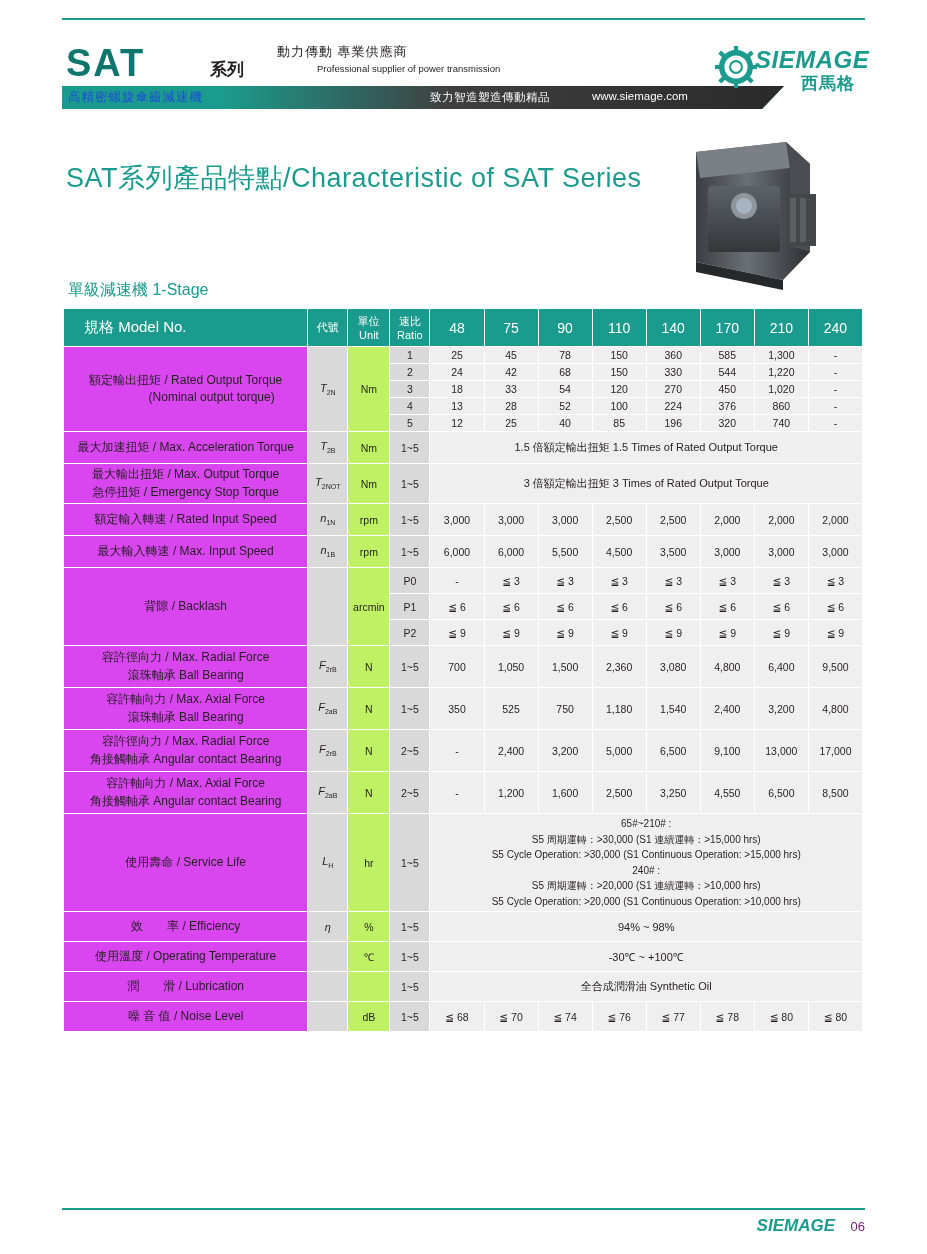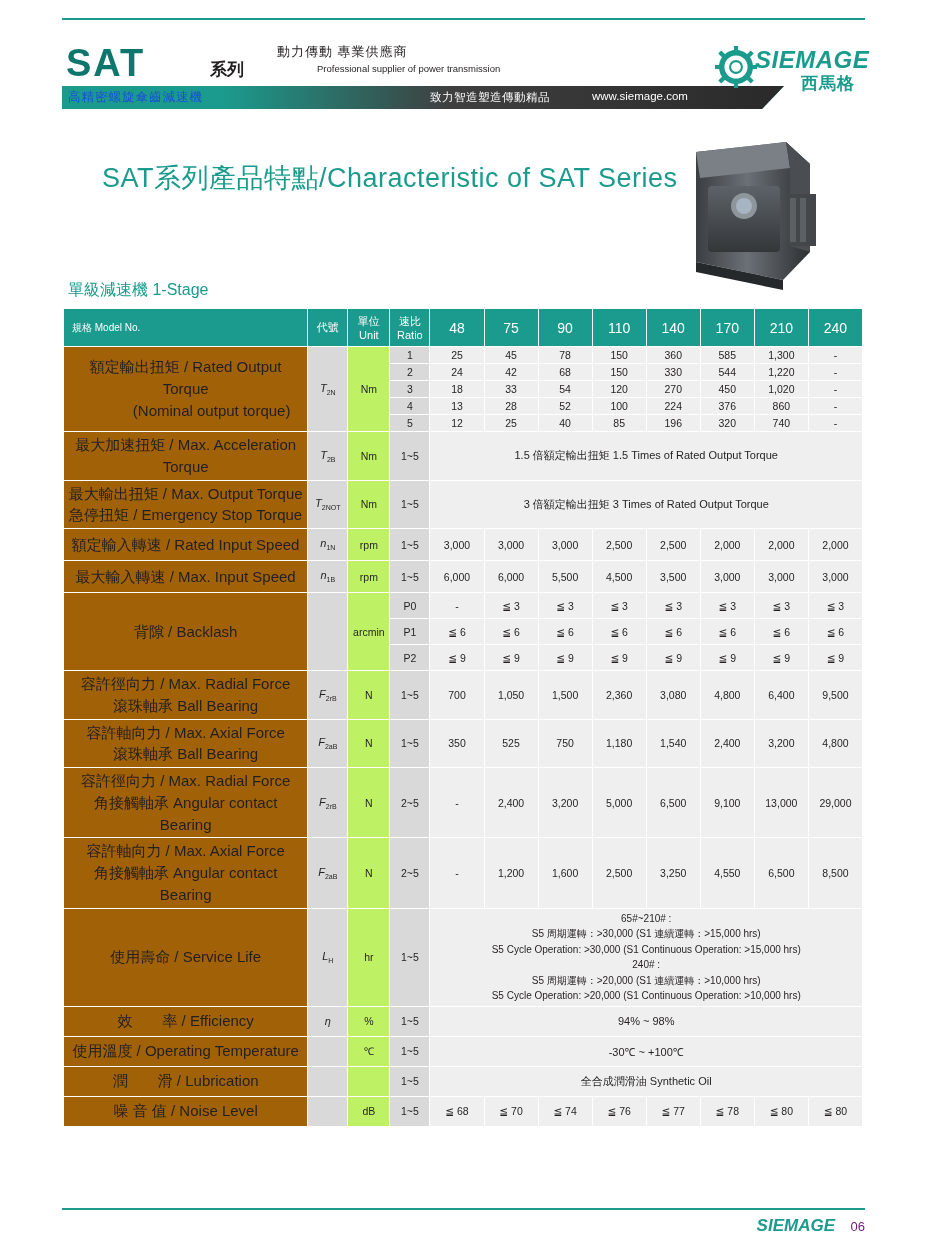--- a/index.html
+++ b/index.html
@@ -75,21 +75,21 @@
     letter-spacing:0.5px;
   }
   .brand-cn {
     position:absolute; left:86px; top:32px;
     font-size:17px; font-weight:bold; color:#1b9b8d; letter-spacing:1px;
   }
 
   
   .page-title {
     position:absolute; left:66px; top:160px;
-    font-size:27px; color:#1b9b8d; letter-spacing:0.5px;margin-left:36px;
+    font-size:27px; color:#1b9b8d; letter-spacing:0.5px;
   }
   .product-photo {
     position:absolute; left:678px; top:134px; width:150px; height:160px;
   }
 
   
   .section-label {
     position:absolute; left:68px; top:280px;
     font-size:16px; color:#1b9b8d;
   }
@@ -105,25 +105,25 @@
   table.spec td, table.spec th {
     border:1px solid #ffffff;
     padding:2px 3px;
     text-align:center;
     vertical-align:middle;
   }
   thead th {
     background:#1b9b8d; color:#ffffff; font-weight:normal;
     height:38px; font-size:11px;
   }
-  thead th.model { text-align:left; padding-left:8px; font-size:10px; }
+  thead th.model { text-align:left; padding-left:20px; font-size:15px; }
   thead th.num { font-size:14px; }
   td.label {
-    background:#a16207; text-align:left; padding-left:8px; line-height:1.45;
-    font-size:15px;
+    background:#d946ef; text-align:left; padding-left:8px; line-height:1.45;
+    font-size:12px;
   }
   td.sym { background:#d9d9d9; }
   td.unit { background:#bef264; }
   td.ratio { background:#d9d9d9; }
   td.val { background:#efefef; }
   .sub { font-size:7px; vertical-align:sub; }
   .ital { font-style:italic; font-size:11px; }
   td.longtext {
     background:#efefef; text-align:left; padding-left:14px; line-height:1.55;
     font-size:10px;
@@ -440,21 +440,21 @@
       <td class="sym"><span class="ital">F</span><span class="sub">2rB</span></td>
       <td class="unit">N</td>
       <td class="ratio">2~5</td>
       <td class="val">-</td>
       <td class="val">2,400</td>
       <td class="val">3,200</td>
       <td class="val">5,000</td>
       <td class="val">6,500</td>
       <td class="val">9,100</td>
       <td class="val">13,000</td>
-      <td class="val">29,000</td>
+      <td class="val">17,000</td>
     </tr>
 
     <tr style="height:42px">
       <td class="label">
         <div>容許軸向力 / Max. Axial Force</div>
         <div>角接觸軸承 Angular contact Bearing</div>
       </td>
       <td class="sym"><span class="ital">F</span><span class="sub">2aB</span></td>
       <td class="unit">N</td>
       <td class="ratio">2~5</td>

